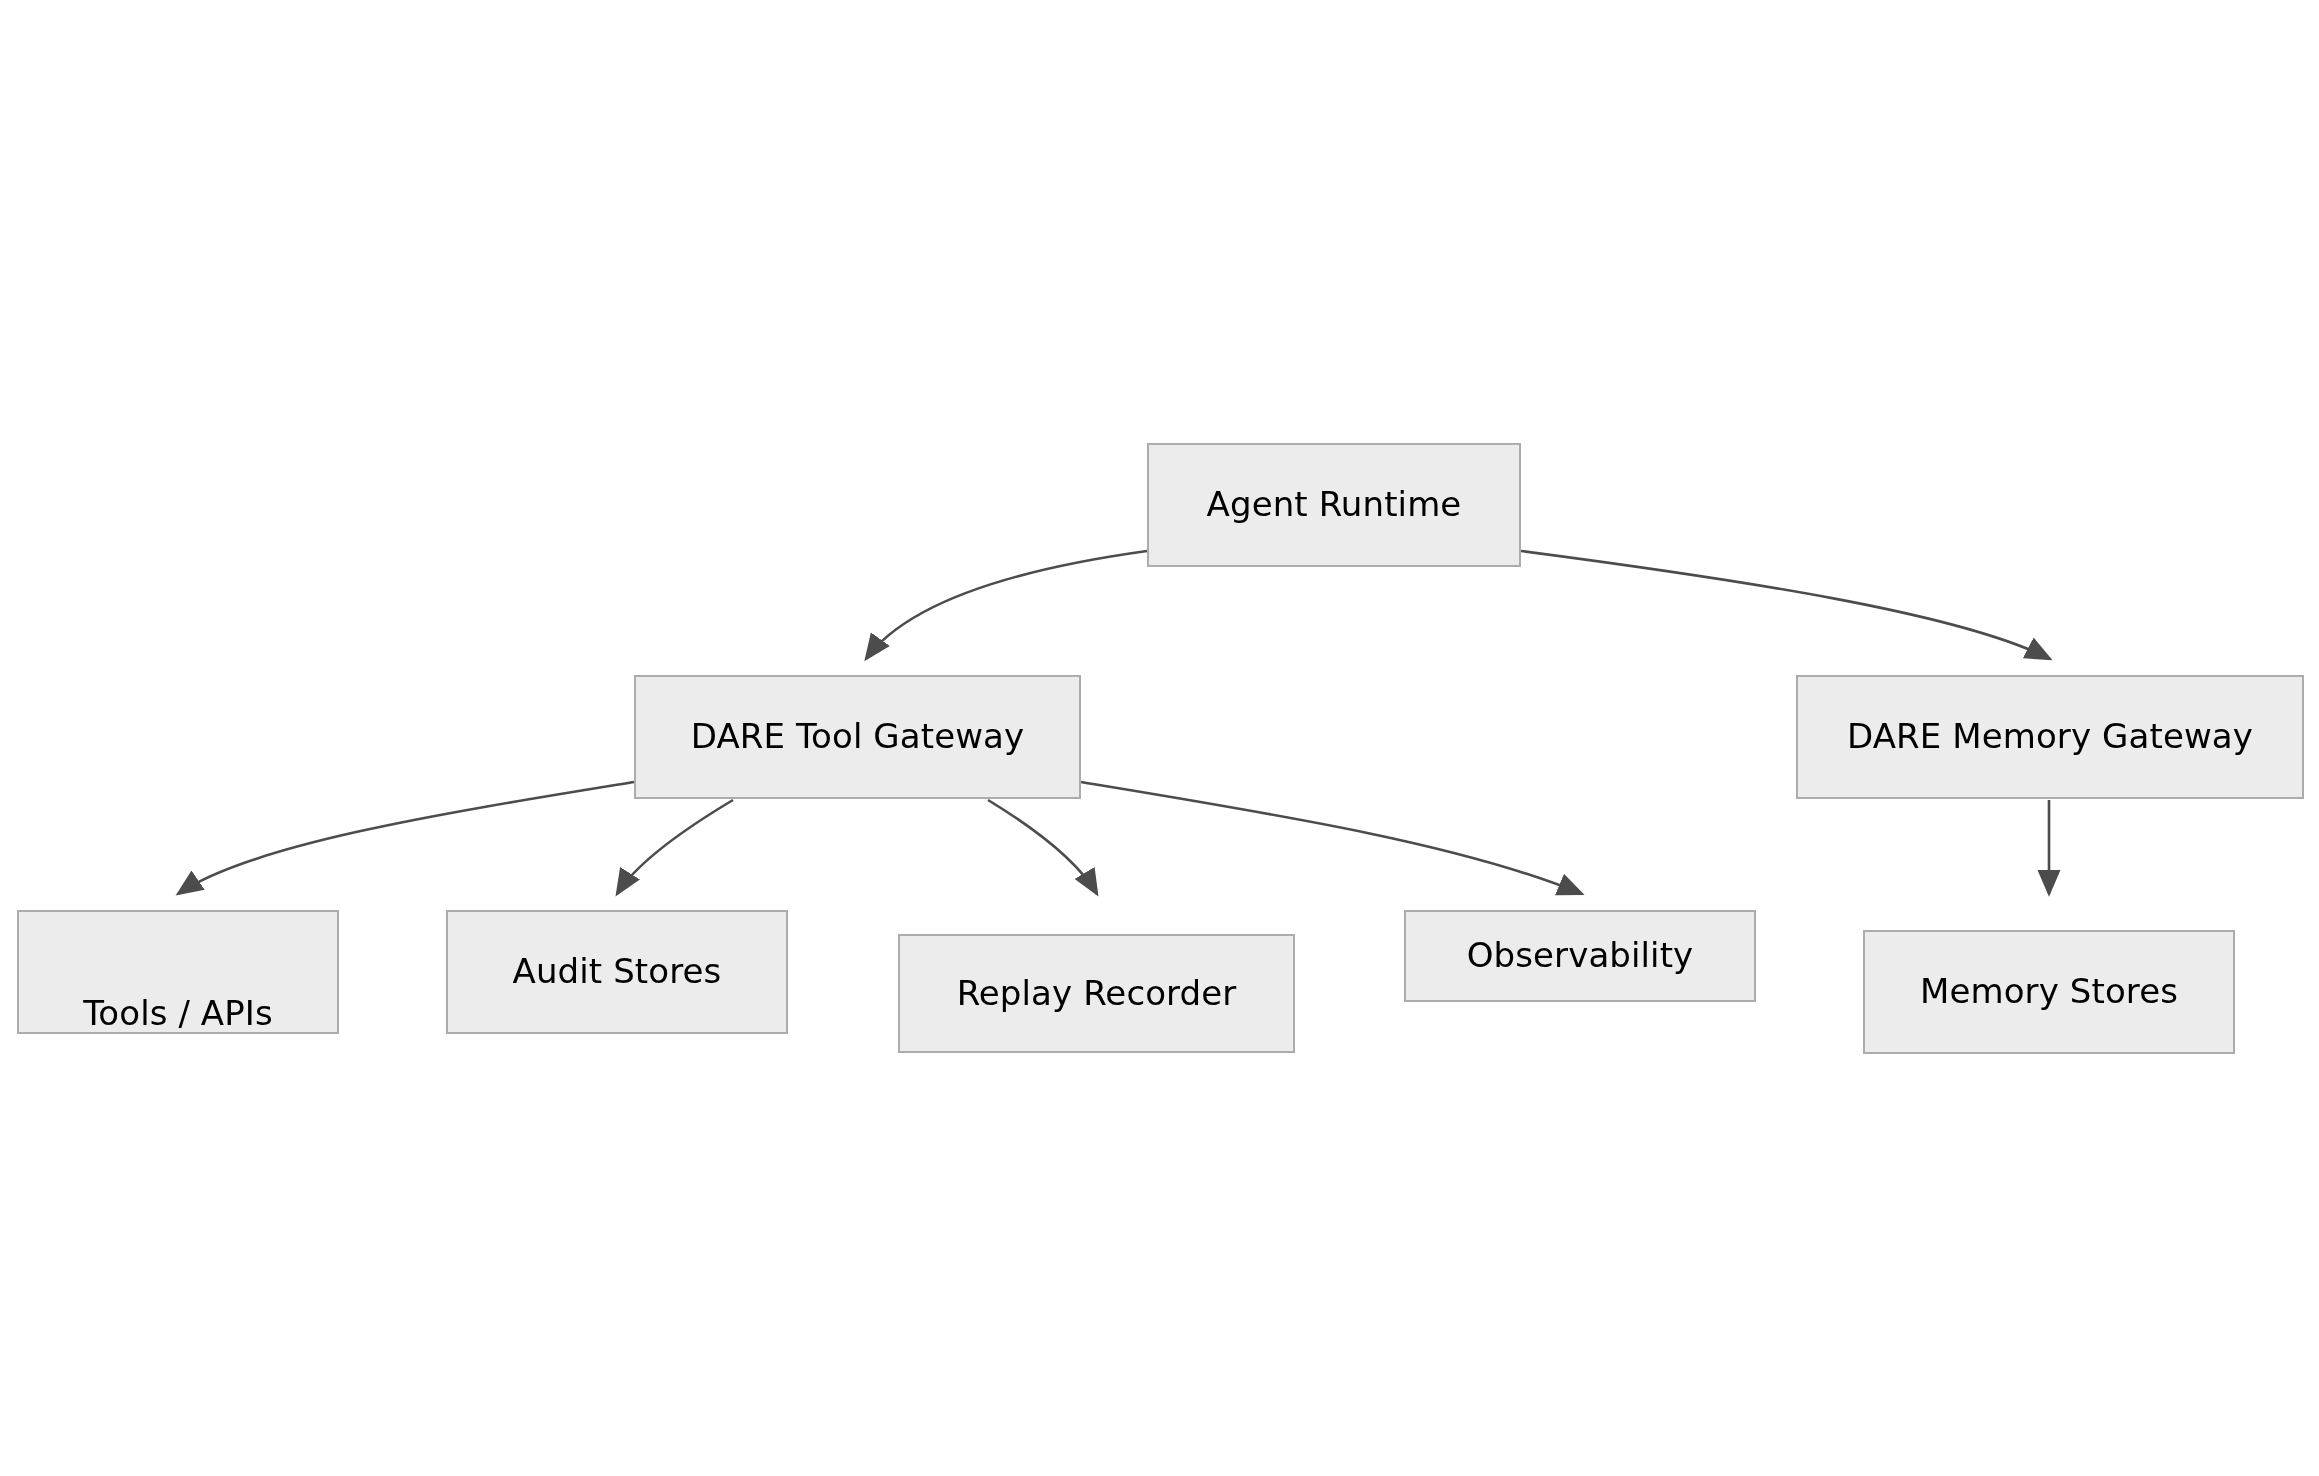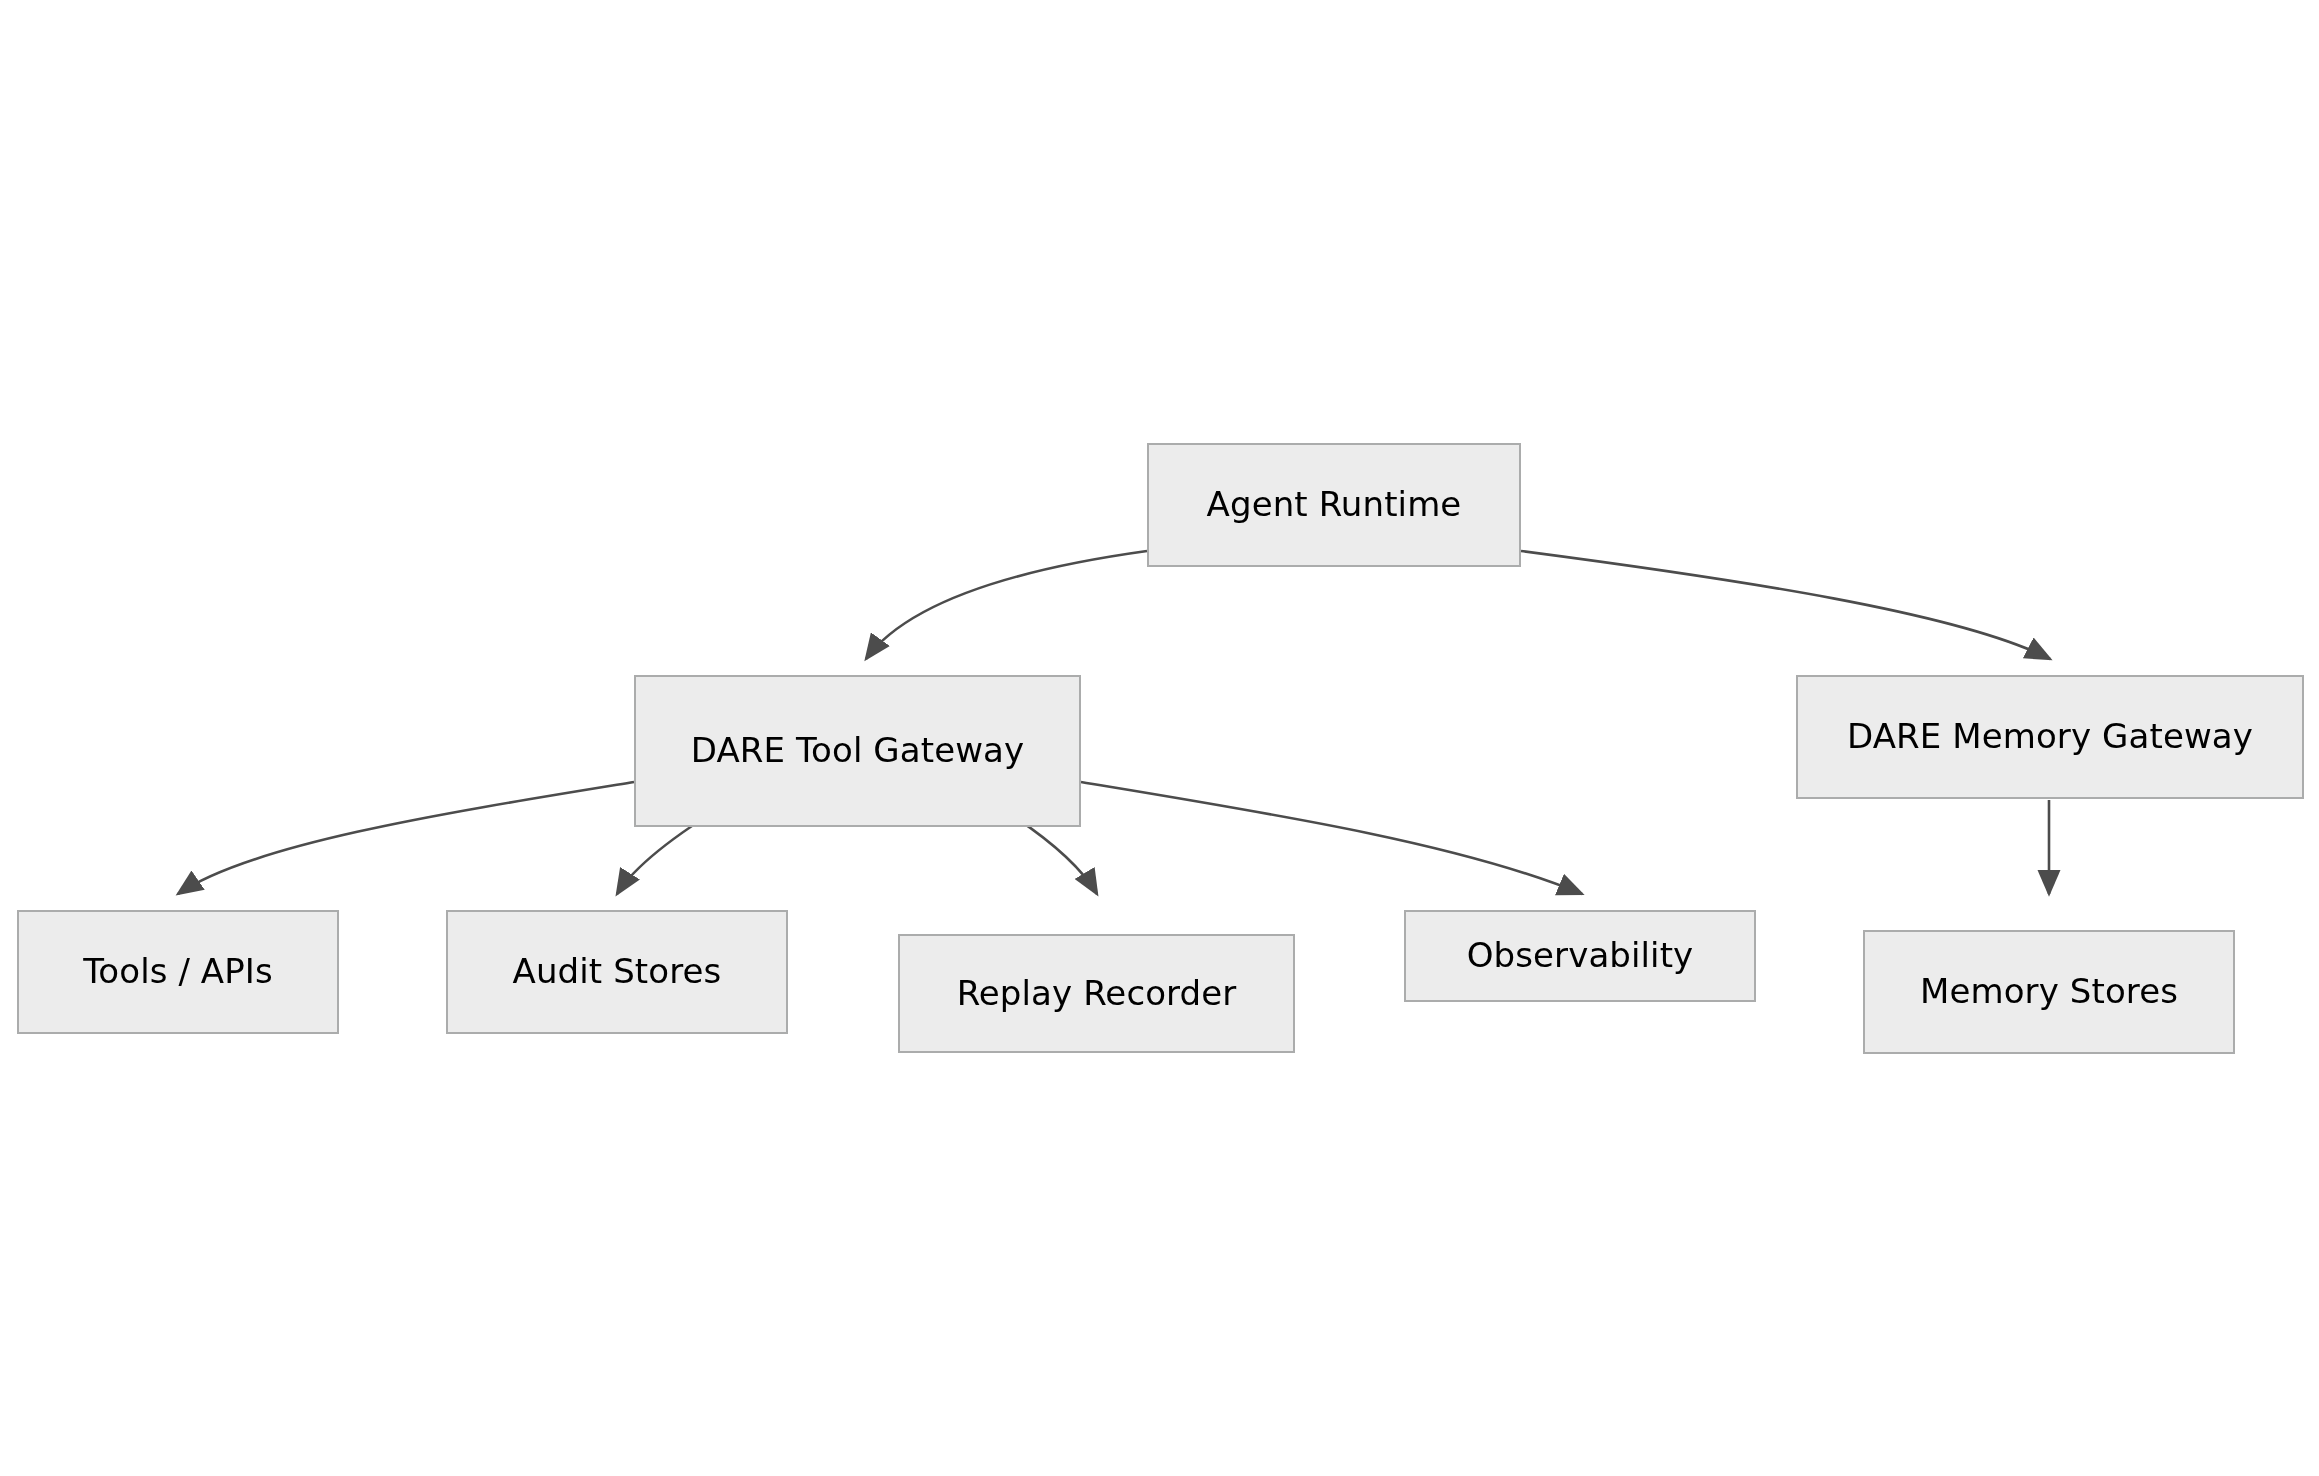--- a/index.html
+++ b/index.html
@@ -76,29 +76,29 @@
       <path d="M 1081 782 C 1262 812, 1460 843, 1582 894" marker-end="url(#arrowhead)"></path>
 
       <path d="M 2049 800 L 2049 894" marker-end="url(#arrowhead)"></path>
     </g>
   </svg>
 
   <div class="node" style="left:1147px; top:443px; width:374px; height:124px;">
     <span class="node-label">Agent Runtime</span>
   </div>
 
-  <div class="node" style="left:634px; top:675px; width:447px; height:152px;">
+  <div class="node" style="left:634px; top:675px; width:447px; height:124px;">
     <span class="node-label">DARE Tool Gateway</span>
   </div>
 
   <div class="node" style="left:1796px; top:675px; width:508px; height:124px;align-items:center;">
     <span class="node-label">DARE Memory Gateway</span>
   </div>
 
-  <div class="node" style="left:17px; top:910px; width:322px; height:124px;">
+  <div class="node" style="left:17px; top:910px; width:322px; height:124px;align-items:flex-end;">
     <span class="node-label">Tools / APIs</span>
   </div>
 
   <div class="node" style="left:446px; top:910px; width:342px; height:124px;">
     <span class="node-label">Audit Stores</span>
   </div>
 
   <div class="node" style="left:898px; top:910px; width:397px; height:119px;margin-top:24px;">
     <span class="node-label">Replay Recorder</span>
   </div>

